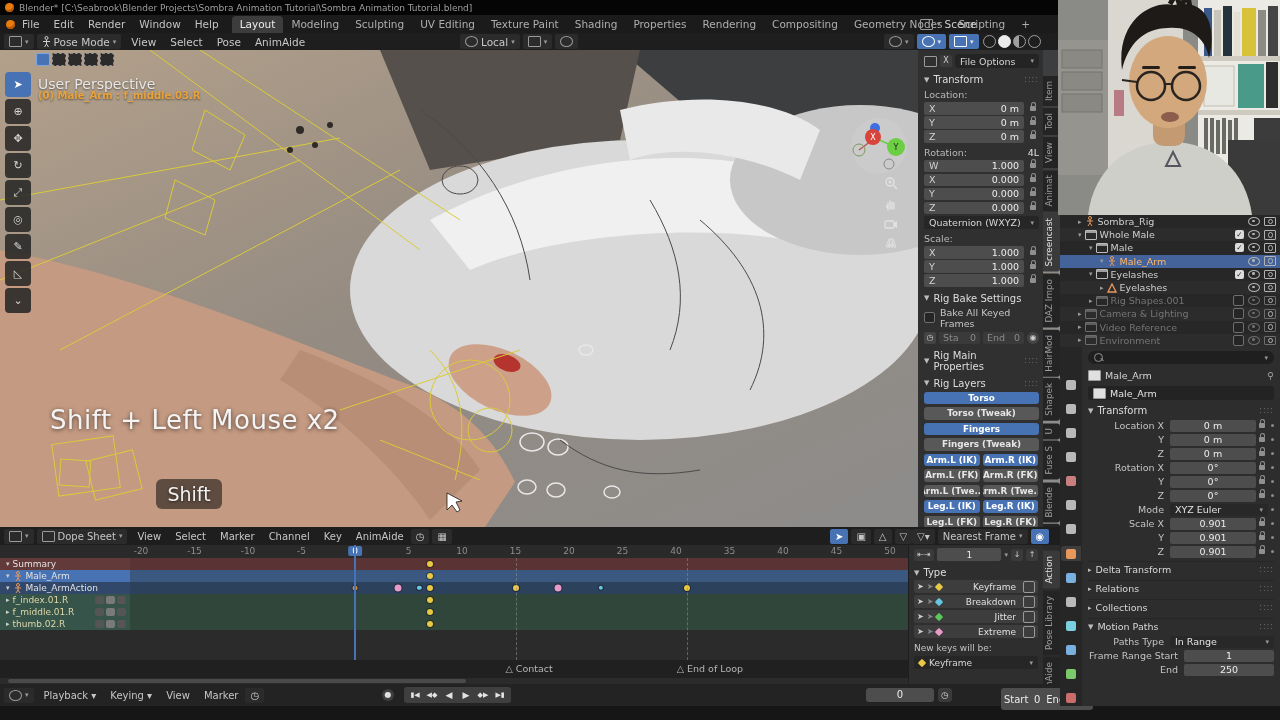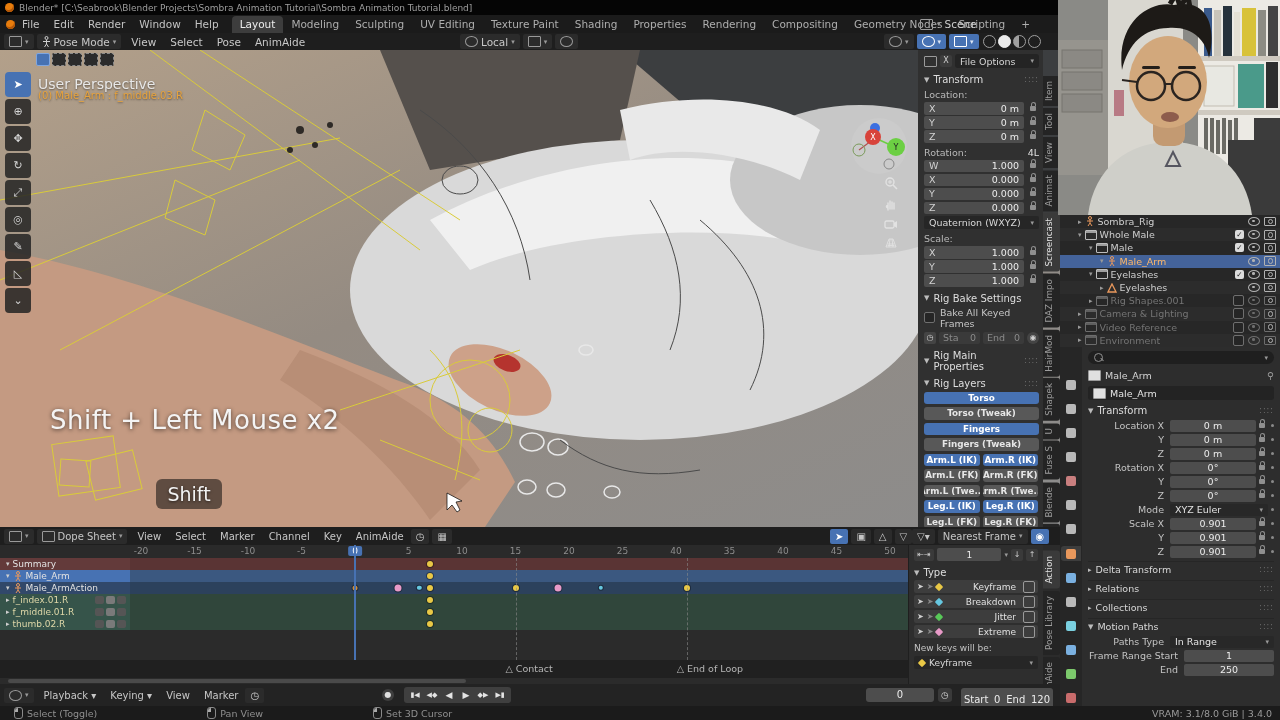--- a/index.html
+++ b/index.html
@@ -27,21 +27,21 @@
   .shade-dot.half{background:linear-gradient(90deg,#9f9f9f 50%,transparent 50%);}
   
   .viewport{left:0;top:50px;width:1060px;height:477px;overflow:hidden;background:#7d7771;}
   .selmode{left:36px;top:3px;gap:2px;}
   .selmode span{width:14px;height:13px;background:#2b2b2b;border-radius:2px;border:1px dashed #8a8a8a;box-sizing:border-box;}
   .selmode span.active{background:#4772b3;border-style:solid;border-color:#7fa6e0;}
   .toolcol{left:5px;top:22px;display:flex;flex-direction:column;gap:2px;}
   .tool{width:26px;height:25px;background:rgba(35,35,35,.85);border-radius:4px;display:flex;align-items:center;justify-content:center;color:#d6d6d6;font-size:11px;}
   .tool.active{background:#4772b3;color:#fff;}
   .viewlabel{left:38px;top:26px;color:#e8e8e8;font-size:14px;text-shadow:0 1px 2px rgba(0,0,0,.5);}
-  .objlabel{left:38px;top:40px;color:#e8a33c;font-size:10px;text-shadow:0 1px 2px rgba(0,0,0,.5);}
+  .objlabel{left:38px;top:40px;color:#e8a33c;font-size:10px;text-shadow:0 1px 2px rgba(0,0,0,.5);font-weight:bold;}
   .sc1{left:50px;top:355px;font-size:26px;color:#f4f4f4;text-shadow:0 1px 4px rgba(0,0,0,.65);letter-spacing:.5px;}
   .sc2{left:156px;top:429px;width:66px;height:30px;background:rgba(12,12,12,.55);border-radius:6px;color:#f2f2f2;font-size:19px;display:flex;align-items:center;justify-content:center;text-shadow:0 1px 3px rgba(0,0,0,.6);}
   .navgizmo{left:845px;top:66px;}
   .vp-sideicons{left:884px;top:126px;display:flex;flex-direction:column;gap:7px;color:#e2e2e2;}
   
   .npanel{left:918px;top:0;width:125px;height:477px;background:#303030;box-sizing:border-box;padding:2px 4px 0 6px;overflow:hidden;font-size:9.5px;}
   .np-head{display:flex;align-items:center;gap:3px;margin:2px 0 4px;}
   .np-dd{flex:1;background:#242424;border-radius:3px;height:14px;display:flex;align-items:center;justify-content:space-between;padding:0 5px;color:#d5d5d5;}
   .xbox{width:12px;height:12px;background:#3c3c3c;border-radius:2px;text-align:center;line-height:12px;font-size:8px;color:#cfcfcf;}
   .ph{display:flex;align-items:center;gap:4px;color:#dedede;margin:6px 0 3px;font-size:10px;}
@@ -125,21 +125,21 @@
   .typerow .tlab{margin-left:auto;color:#e0e0e0;}
   .trash{width:10px;height:10px;border:1px solid #9a9a9a;border-radius:2px;flex:none;margin-left:4px;}
   .dia{width:6px;height:6px;transform:rotate(45deg);border-radius:1px;flex:none;}
   .cursor-ico{color:#cfcfcf;font-size:8px;}
   
   .tlbar{left:0;top:684px;width:1060px;height:22px;background:#232323;font-size:10px;color:#c6c6c6;}
   .transport{position:absolute;left:404px;top:3px;height:16px;display:flex;background:#3f3f3f;border-radius:3px;align-items:center;padding:0 3px;gap:1px;}
   .tbtn{min-width:14px;text-align:center;color:#e4e4e4;font-size:7px;padding:0 1px;}
   .rec{position:absolute;left:382px;top:5px;width:12px;height:12px;border-radius:50%;background:#3f3f3f;color:#e0e0e0;font-size:8px;line-height:12px;text-align:center;}
   .framefld{position:absolute;left:866px;top:4px;width:68px;height:14px;background:#4d4d4d;border-radius:3px;color:#ececec;text-align:center;line-height:14px;}
-  .rangepill{position:absolute;left:961px;top:4px;width:92px;height:22px;background:#4d4d4d;border-radius:3px;display:flex;align-items:center;justify-content:space-around;color:#ececec;}
+  .rangepill{position:absolute;left:1001px;top:4px;width:92px;height:22px;background:#4d4d4d;border-radius:3px;display:flex;align-items:center;justify-content:space-around;color:#ececec;}
   .clockchip{position:absolute;left:938px;top:4px;width:14px;height:14px;border-radius:3px;background:#3a3a3a;color:#cfcfcf;font-size:9px;text-align:center;line-height:14px;}
   .statusbar{left:0;right:0;top:706px;height:14px;background:#1b1b1b;color:#8f8f8f;font-size:9.5px;}
   .mouseico{width:7px;height:10px;border:1px solid #8a8a8a;border-radius:3px;position:relative;margin:0 4px 0 14px;flex:none;}
   .mouseico:before{content:'';position:absolute;left:0;top:0;width:3px;height:4px;background:#aaa;border-radius:3px 0 0 0;}
   .vram{margin-left:auto;padding-right:8px;color:#9a9a9a;}
   
   .webcam{left:1058px;top:0;width:222px;height:215px;overflow:hidden;background:#7d7d7a;}
 </style>
 </head>
 <body>
@@ -1128,22 +1128,13 @@
       <circle cx="128" cy="86" r="14" fill="none" stroke="#2a2420" stroke-width="2.5"></circle>
       <line x1="107" y1="84" x2="114" y2="84" stroke="#2a2420" stroke-width="2"></line>
       <line x1="64" y1="80" x2="79" y2="82" stroke="#2a2420" stroke-width="2"></line>
       <rect x="84" y="66" width="18" height="3" rx="1.5" fill="#241f1a"></rect>
       <rect x="120" y="66" width="18" height="3" rx="1.5" fill="#241f1a"></rect>
       <ellipse cx="112" cy="117" rx="9" ry="5" fill="#8d5c4c"></ellipse>
       <path d="M108,166 L122,166 L115,152 Z" fill="none" stroke="#55555f" stroke-width="2"></path>
     </svg>
   </div>
 
-  <div class="abs flex statusbar">
-    <span class="mouseico"></span>
-    <span>Select (Toggle)</span>
-    <span class="mouseico" style="margin-left:110px"></span>
-    <span>Pan View</span>
-    <span class="mouseico" style="margin-left:110px"></span>
-    <span>Set 3D Cursor</span>
-    <span class="vram">VRAM: 3.1/8.0 GiB | 3.4.0</span>
-  </div>
 </div>
 
 </body></html>

